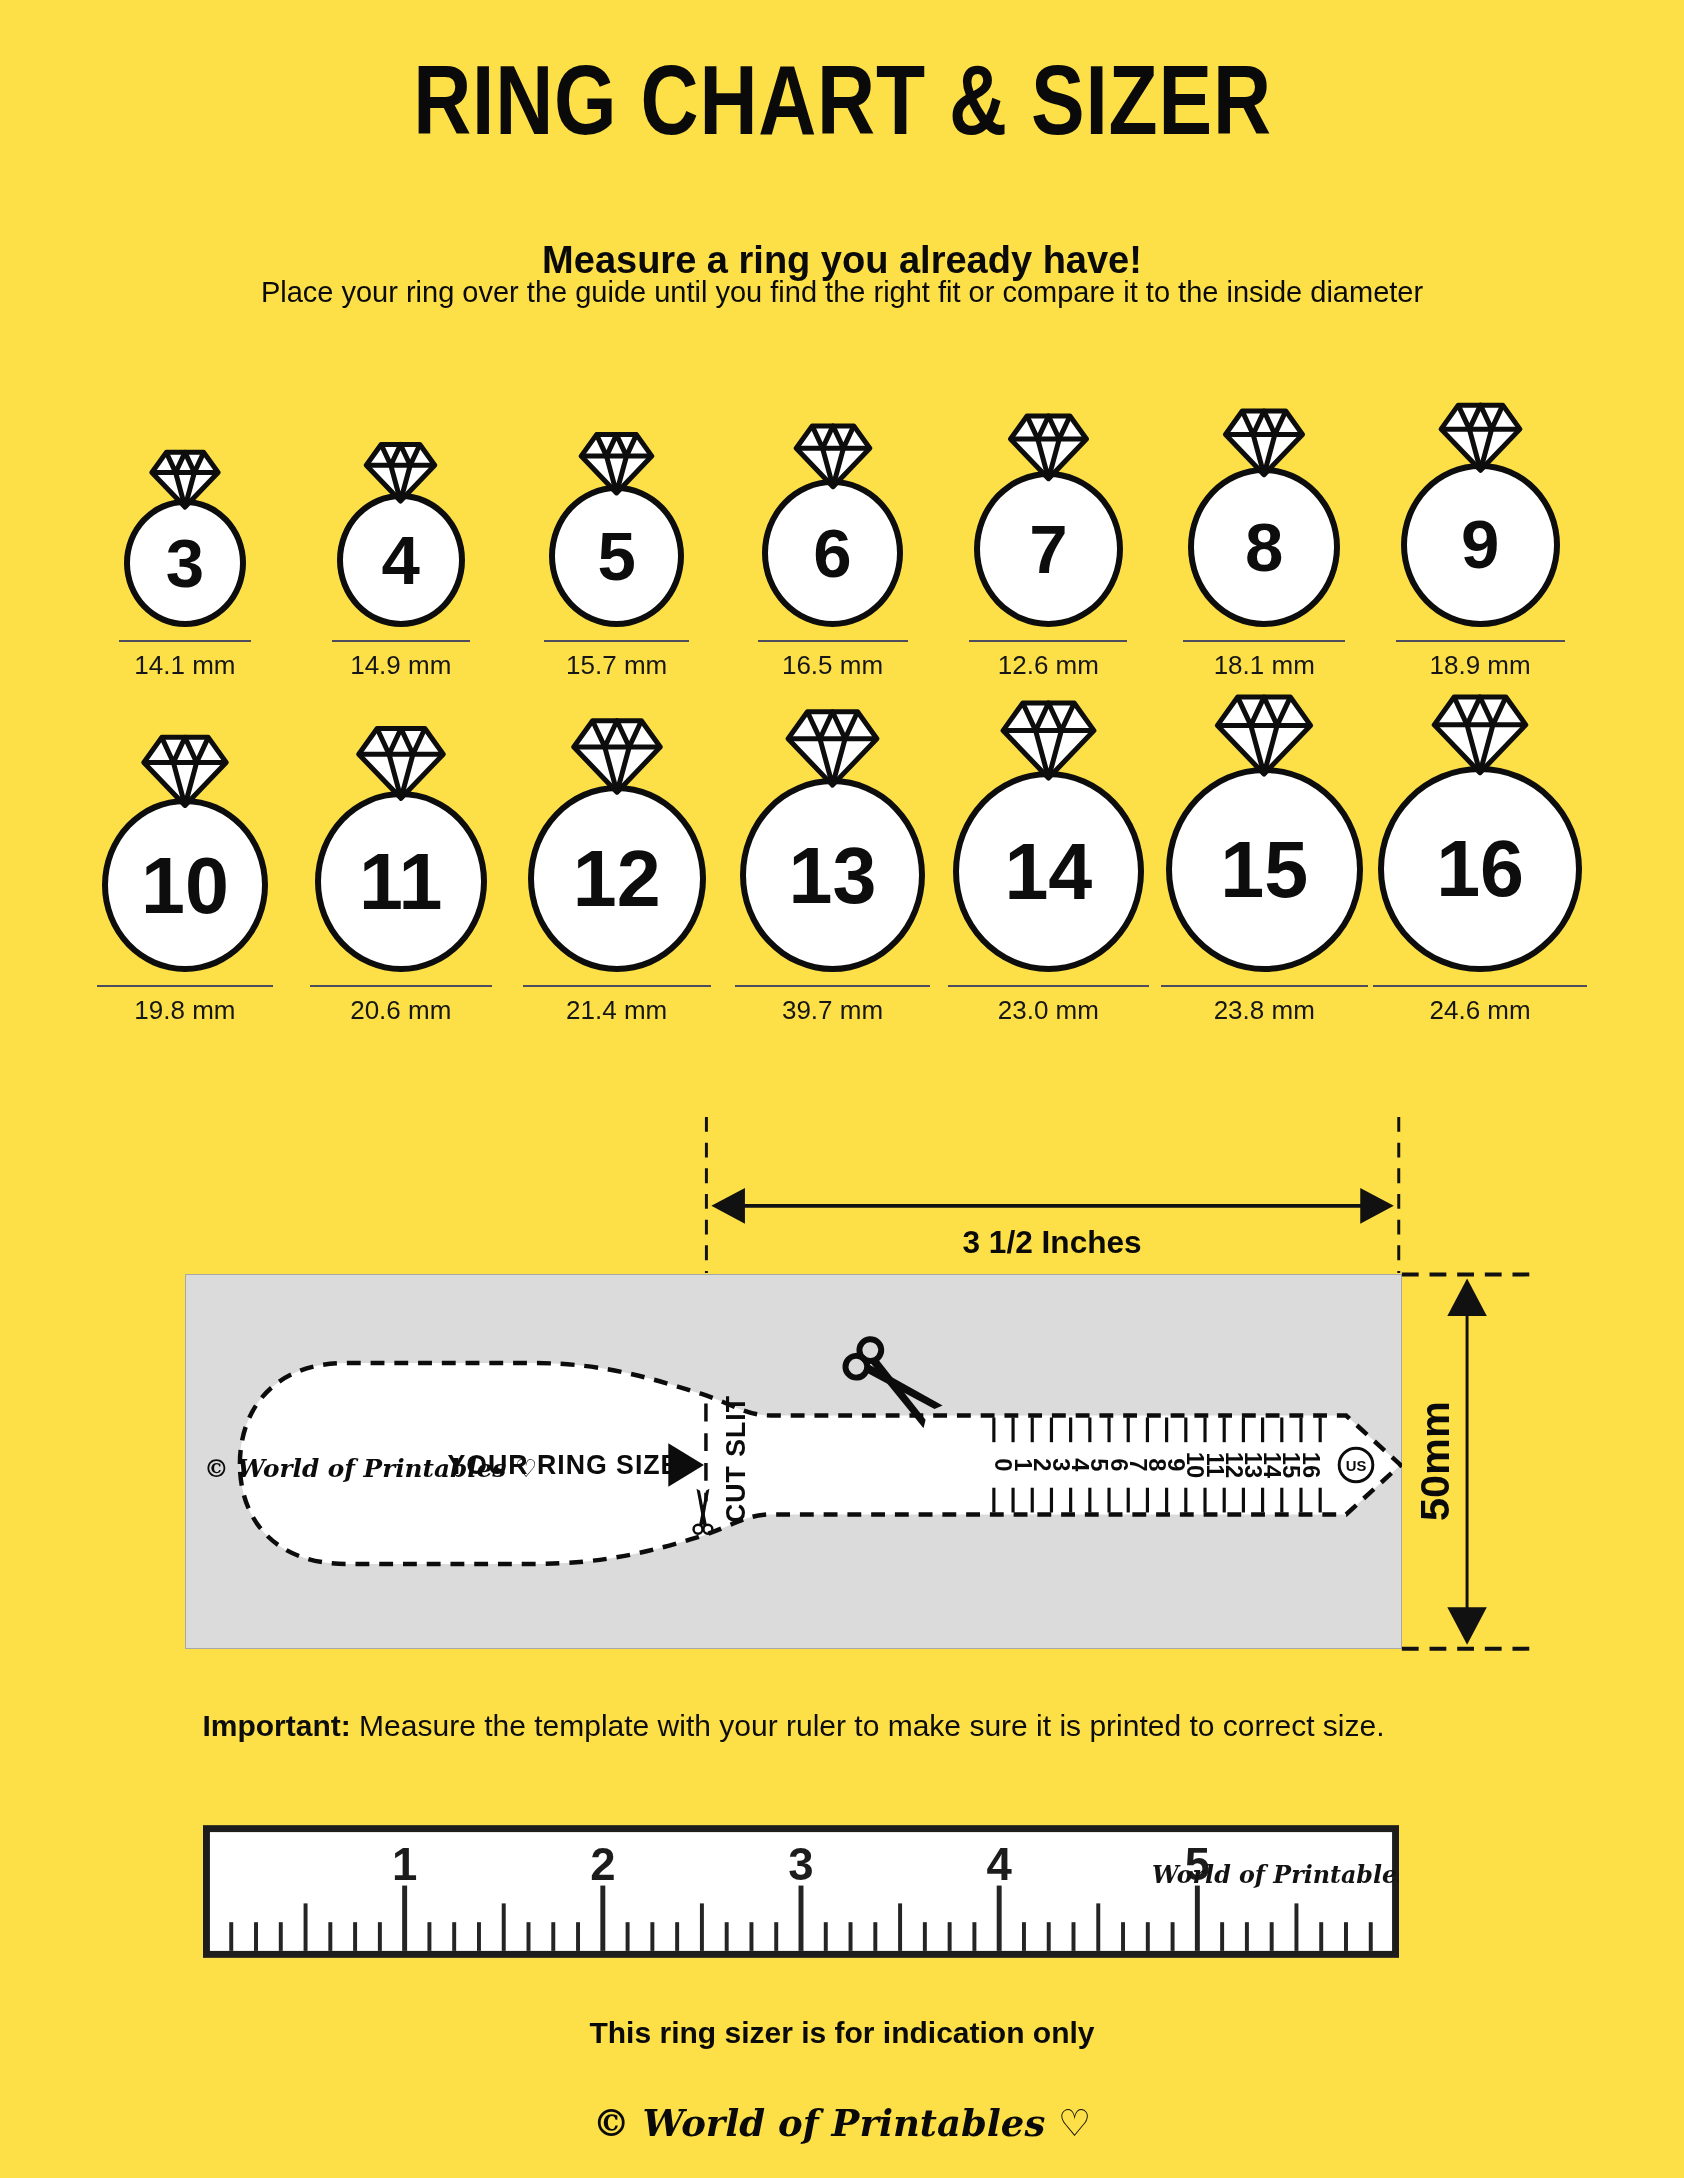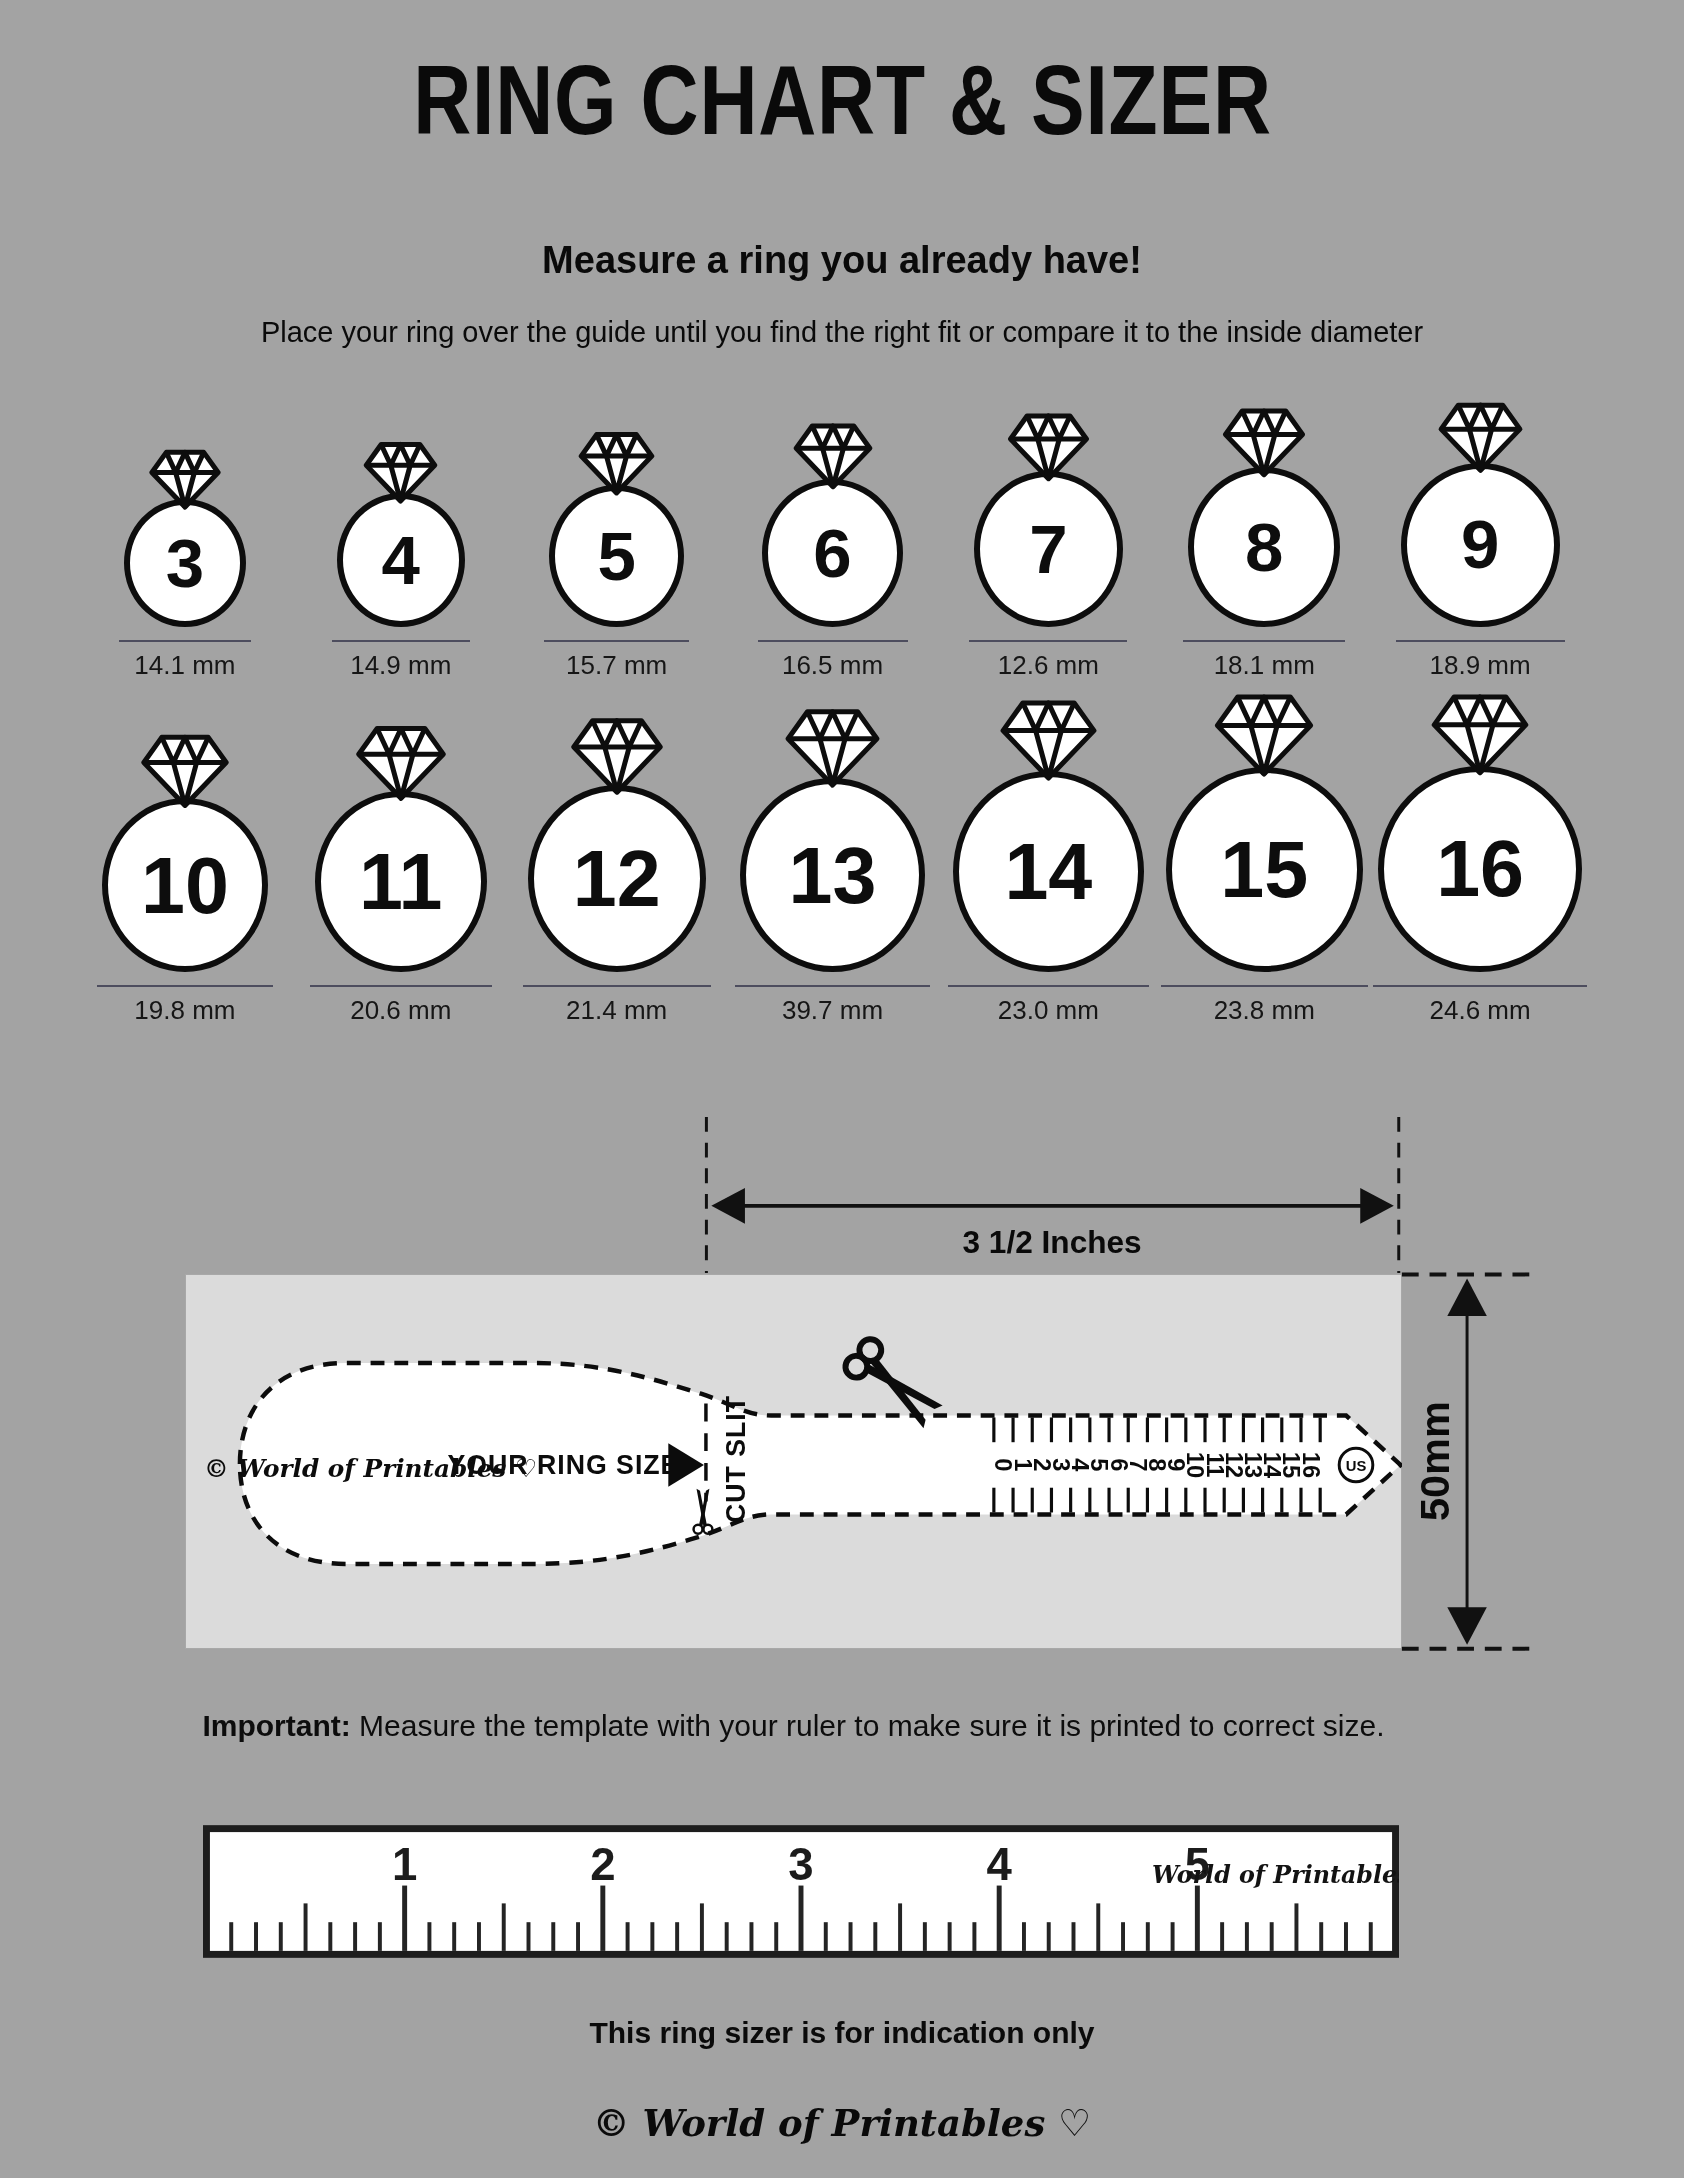--- a/index.html
+++ b/index.html
@@ -1,29 +1,29 @@
 <!DOCTYPE html>
 <html><head>
 <meta charset="utf-8">
 <style>
   html,body{margin:0;padding:0;background:#fff;}
   .page{
-    position:relative;width:1684px;height:2178px;background:#a3a3a3;
+    position:relative;width:1684px;height:2178px;background:#fde047;
     font-family:"Liberation Sans", sans-serif;color:#111;overflow:hidden;
   }
   
   .title-wrap{position:absolute;top:44px;left:0;width:100%;text-align:center;}
   .title-inner{
     display:inline-block;transform:scaleX(.82);transform-origin:center;
     font-size:98px;font-weight:700;letter-spacing:1px;white-space:nowrap;color:#0a0a0a;
   }
   .sub1{position:absolute;top:239px;left:0;width:100%;text-align:center;
     font-size:38px;font-weight:700;color:#0a0a0a;}
   .sub2{position:absolute;top:276px;left:0;width:100%;text-align:center;
-    font-size:29px;font-weight:400;color:#0a0a0a;margin-top:40px;}
+    font-size:29px;font-weight:400;color:#0a0a0a;}
   
   .ring-row{position:absolute;left:77px;width:1511px;display:flex;}
   .ring-row.r1{top:400px;height:281px;}
   .ring-row.r2{top:691px;height:335px;}
   .ring-col{width:216px;display:flex;flex-direction:column;align-items:center;justify-content:flex-end;}
   .diamond-svg{display:block;}
   .ring-circle{
     box-sizing:border-box;border:6px solid #0d0d0d;border-radius:50%;
     background:#fff;display:flex;align-items:center;justify-content:center;
     font-weight:700;color:#0d0d0d;line-height:1;position:relative;z-index:1;

